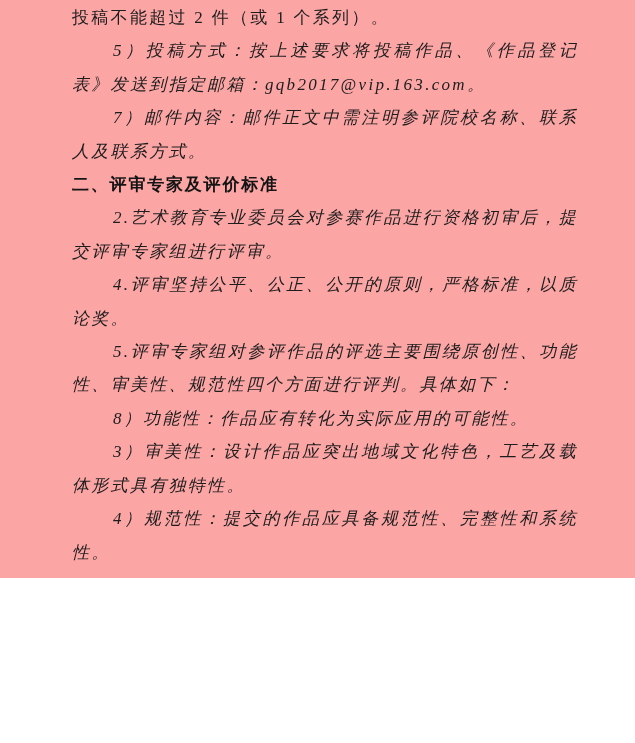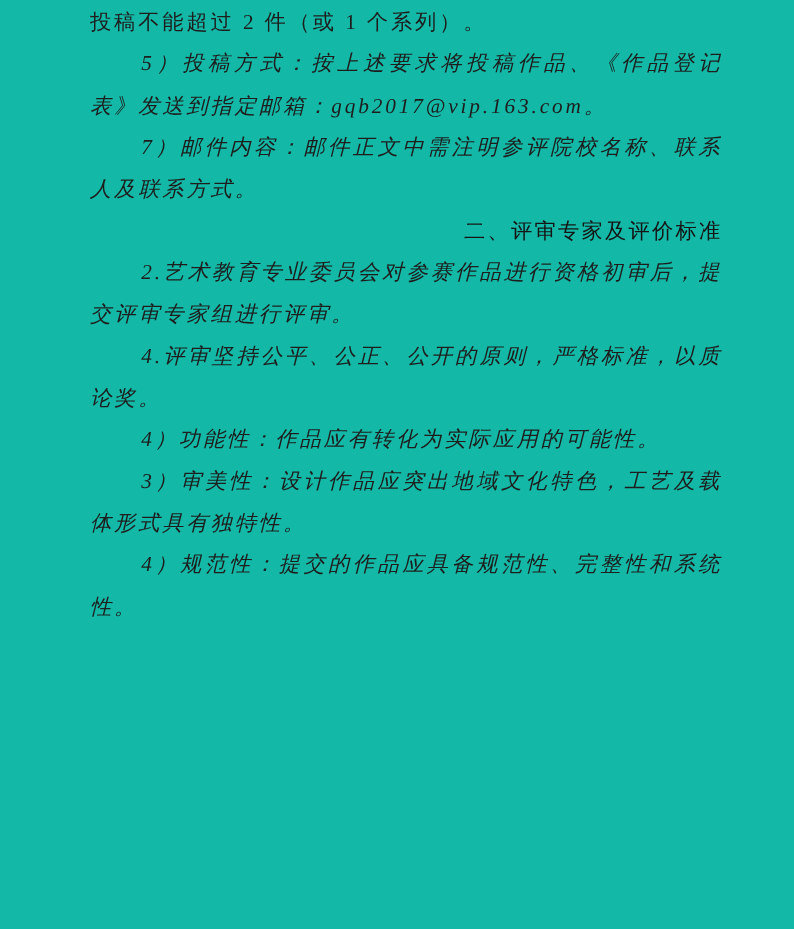--- a/index.html
+++ b/index.html
@@ -3,22 +3,22 @@
 <meta charset="utf-8">
 <style>
   html, body {
     margin: 0;
     padding: 0;
     background: #ffffff;
   }
   .page {
     position: relative;
     width: 635px;
-    height: 743px;
-    background: #14b8a6;
+    height: 578px;
+    background: #fca5a5;
     overflow: hidden;
   }
   .content {
     box-sizing: border-box;
     width: 635px;
     padding: 1px 57px 0 72px;
   }
   p.para {
     margin: 0;
     padding: 0;
@@ -29,34 +29,35 @@
     color: #1d1d1d;
     text-align: justify;
     word-break: break-all;
   }
   p.para.indent {
     text-indent: 41px;
     font-style: italic;
   }
   p.para.heading {
     font-family: "Liberation Sans", "DejaVu Sans", sans-serif;
-    font-weight: normal;
+    font-weight: bold;
     letter-spacing: 1.8px;
     color: #141414;
-    text-align: right;
+    text-align: left;
   }
 </style>
 </head>
 <body>
 
 <div class="page">
   <div class="content">
       <p class="para">投稿不能超过 2 件（或 1 个系列）。</p>
       <p class="para indent">5）投稿方式：按上述要求将投稿作品、《作品登记表》发送到指定邮箱：gqb2017@vip.163.com。</p>
       <p class="para indent">7）邮件内容：邮件正文中需注明参评院校名称、联系人及联系方式。</p>
       <p class="para heading">二、评审专家及评价标准</p>
       <p class="para indent">2.艺术教育专业委员会对参赛作品进行资格初审后，提交评审专家组进行评审。</p>
       <p class="para indent">4.评审坚持公平、公正、公开的原则，严格标准，以质论奖。</p>
-      <p class="para indent">4）功能性：作品应有转化为实际应用的可能性。</p>
+      <p class="para indent">5.评审专家组对参评作品的评选主要围绕原创性、功能性、审美性、规范性四个方面进行评判。具体如下：</p>
+      <p class="para indent">8）功能性：作品应有转化为实际应用的可能性。</p>
       <p class="para indent">3）审美性：设计作品应突出地域文化特色，工艺及载体形式具有独特性。</p>
       <p class="para indent">4）规范性：提交的作品应具备规范性、完整性和系统性。</p>
     </div>
 </div>
 
 </body></html>

